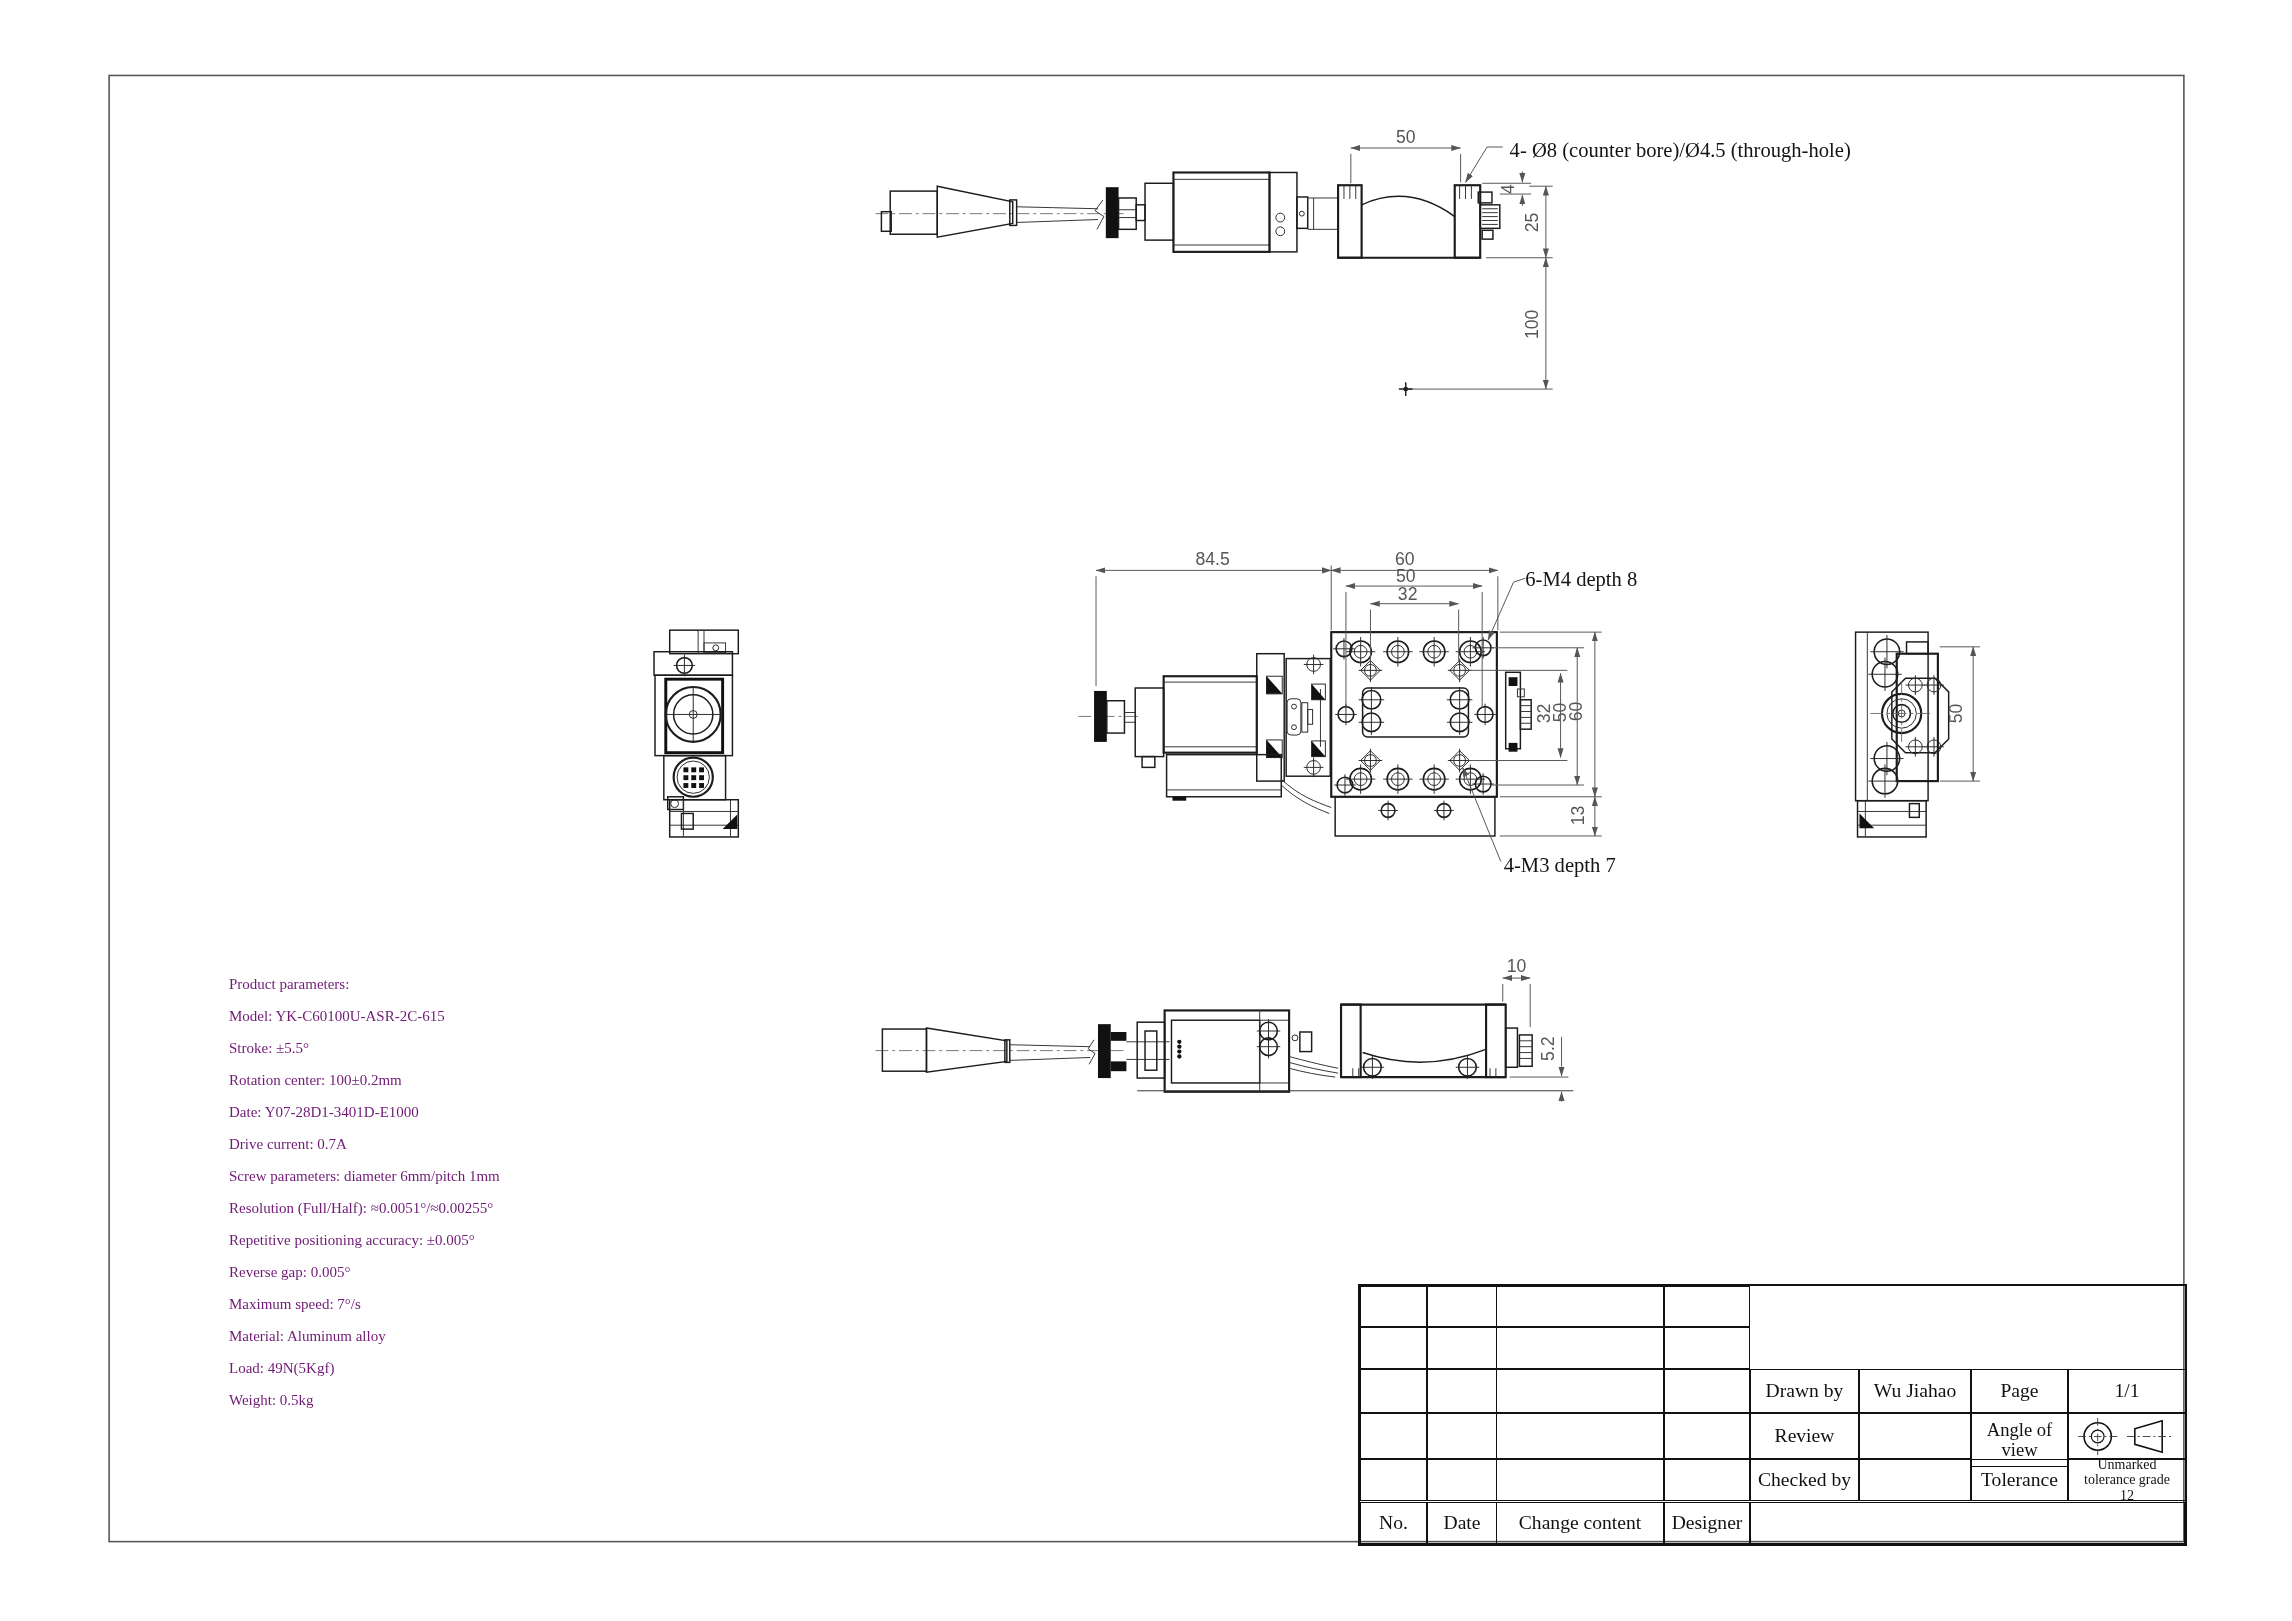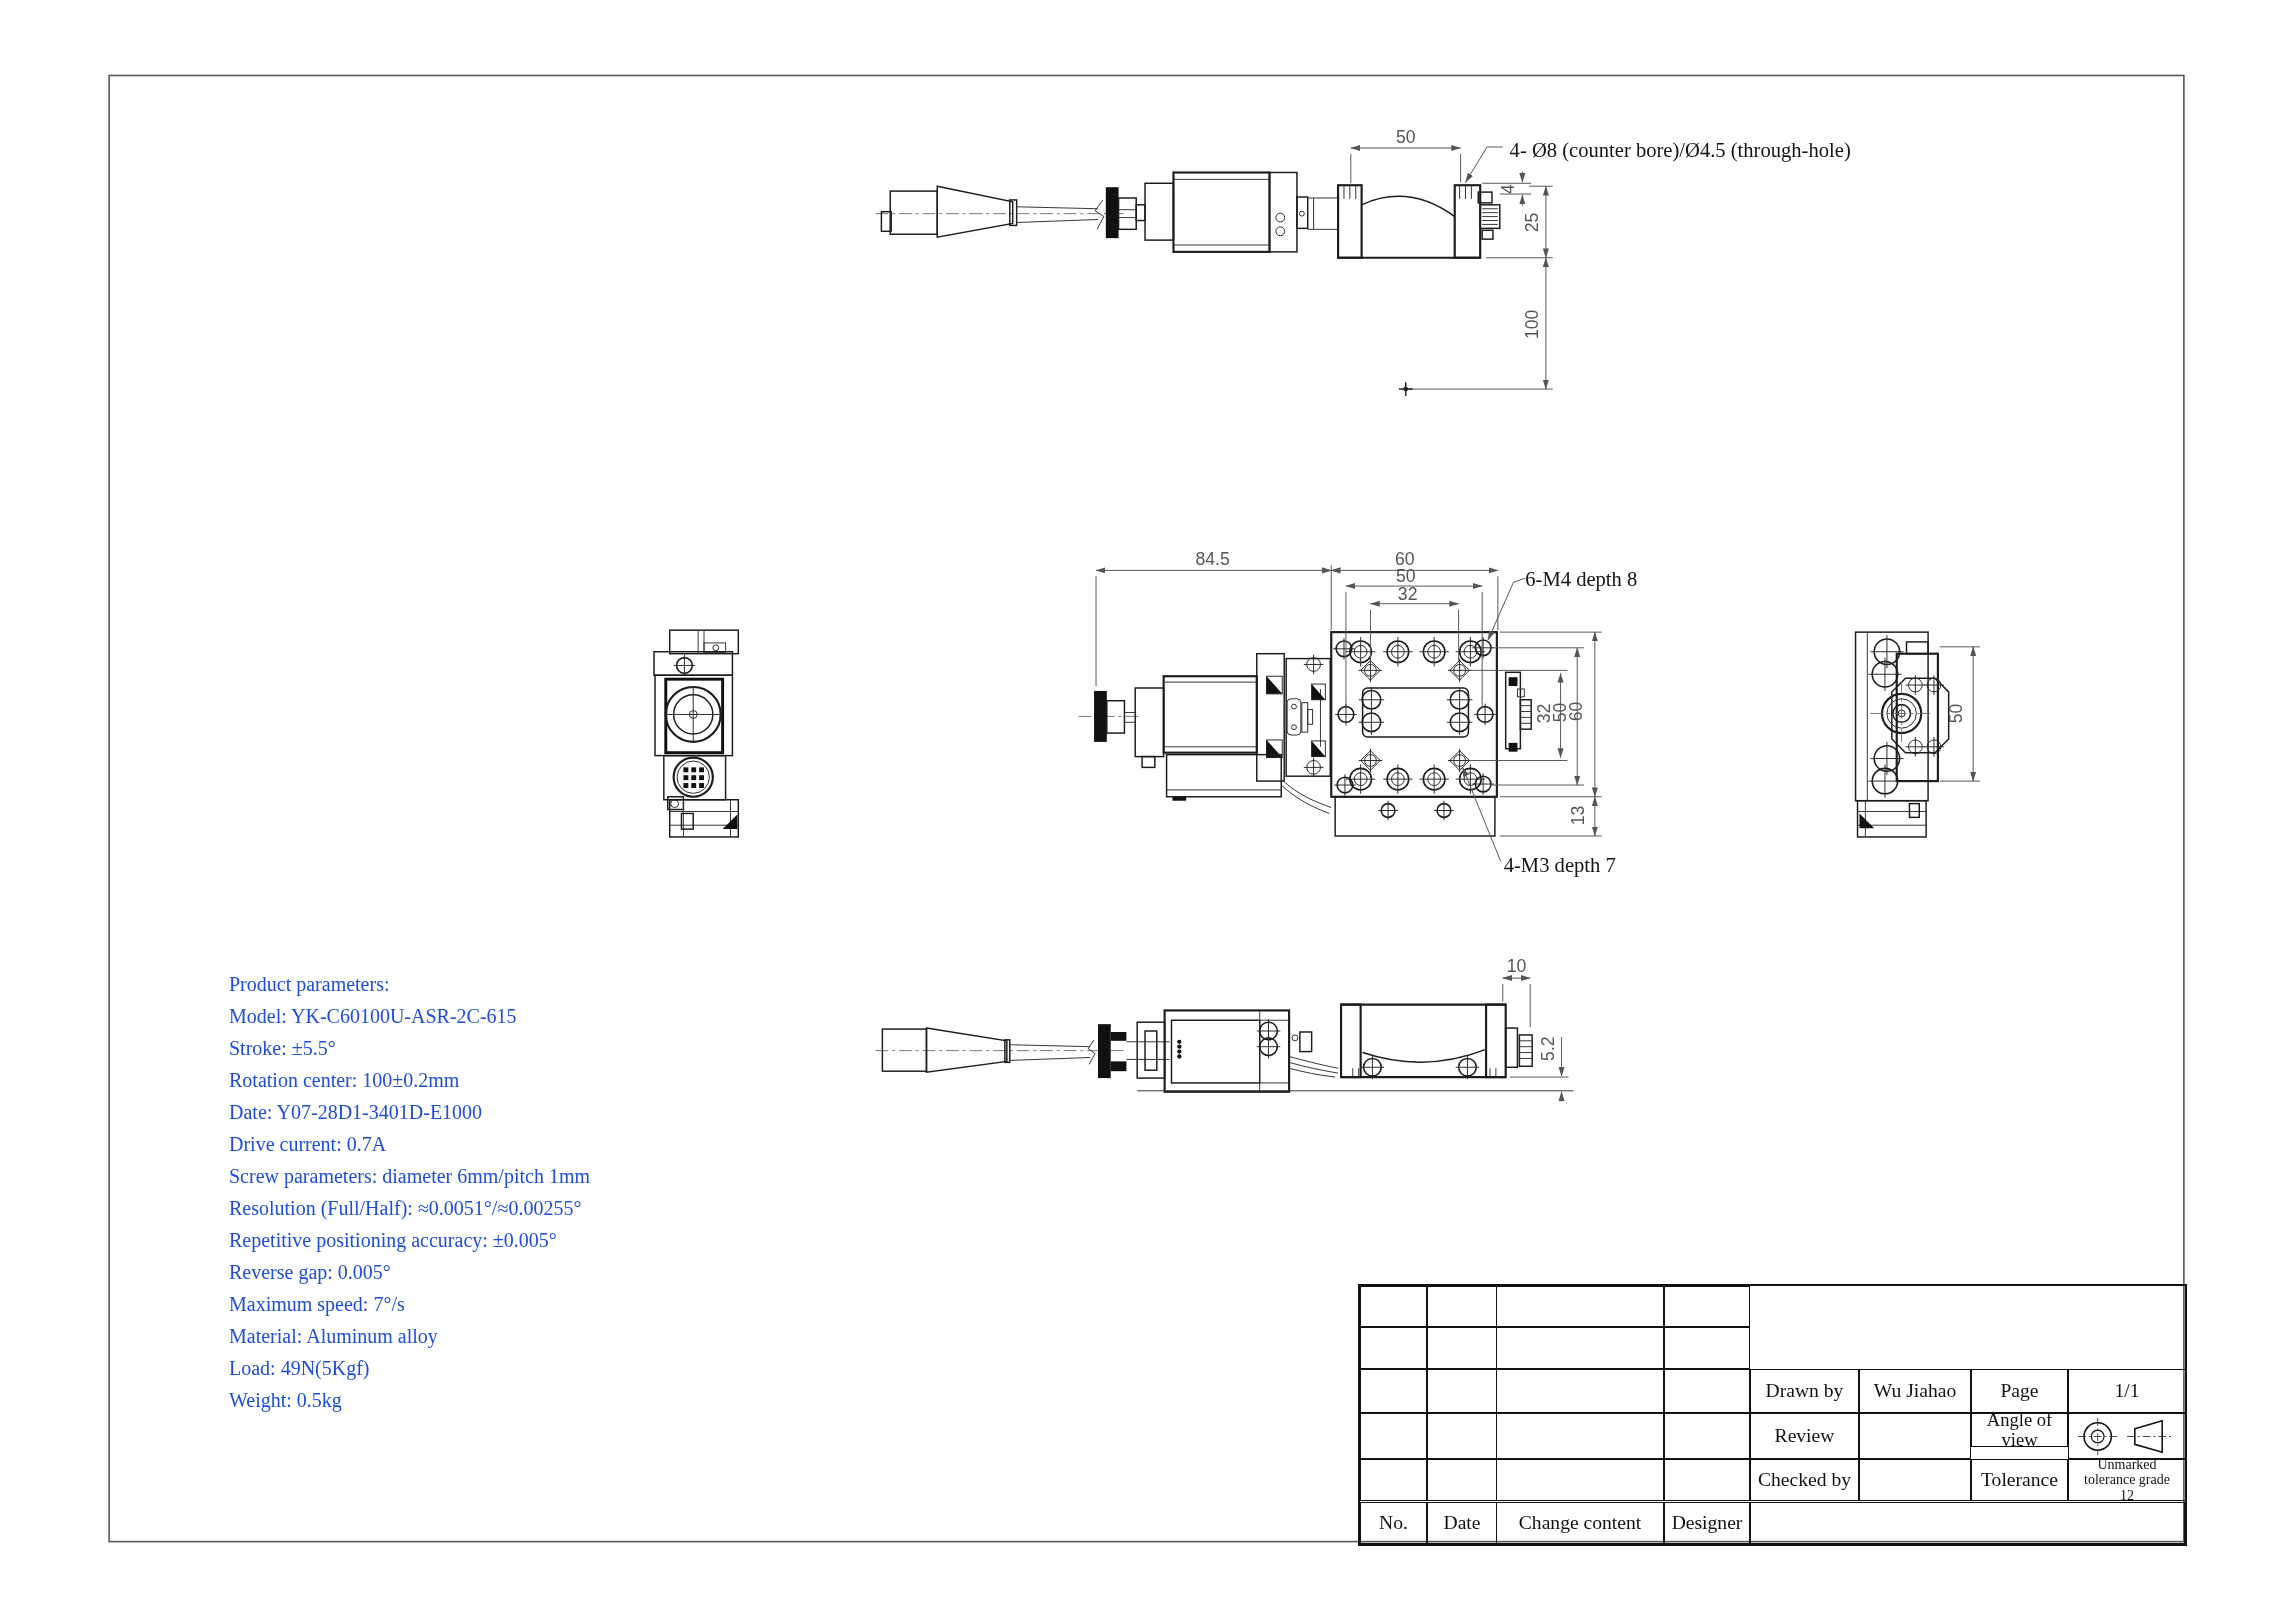--- a/index.html
+++ b/index.html
@@ -12,22 +12,22 @@
   .olh{stroke:#111;stroke-width:3;fill:none;}
   .h1{stroke:#2a2a2a;stroke-width:1;fill:none;}
   .h2{stroke:#1c1c1c;stroke-width:1.6;fill:none;}
   .thin{stroke:#333;stroke-width:1;fill:none;}
   .dim{stroke:#555;stroke-width:1;fill:none;}
   .cl{stroke:#666;stroke-width:0.9;fill:none;stroke-dasharray:13 4 3 4;}
   .fb{fill:#111;stroke:none;}
   text.dt{font:18px "Liberation Sans",sans-serif;fill:#565656;}
   text.nt{font:21px "Liberation Serif",serif;fill:#141414;}
   
-  .params{position:absolute;left:229px;top:968px;width:510px;color:#1d4ed8;
-          font-size:20px;line-height:32px;white-space:nowrap;}
+  .params{position:absolute;left:229px;top:968px;width:510px;color:#701a75;
+          font-size:15px;line-height:32px;white-space:nowrap;}
   
   .tblock{position:absolute;left:1358px;top:1284px;width:825px;height:258px;
           border:2px solid #111;box-sizing:content-box;}
   .tc{position:absolute;box-sizing:border-box;border:1.2px solid #111;
       display:flex;align-items:center;justify-content:center;text-align:center;
       font-size:19.6px;color:#111;line-height:1.1;}
   .tc.title{font-size:26.5px;}
   .tc.small{font-size:14px;}
   .tc.mid{font-size:18.6px;}
 </style>
@@ -393,21 +393,21 @@
   <div class="tc" style="left:136px;top:216px;width:168px;height:42px">Change content</div>
   <div class="tc" style="left:304px;top:216px;width:86px;height:42px">Designer</div>
   <div class="tc" style="left:390px;top:216px;width:435px;height:42px"></div>
 
   <div class="tc" style="left:390px;top:83px;width:109px;height:44px">Drawn by</div>
   <div class="tc" style="left:499px;top:83px;width:112px;height:44px">Wu Jiahao</div>
   <div class="tc" style="left:611px;top:83px;width:97px;height:44px">Page</div>
   <div class="tc" style="left:708px;top:83px;width:118px;height:44px">1/1</div>
   <div class="tc" style="left:390px;top:127px;width:109px;height:46px">Review</div>
   <div class="tc" style="left:499px;top:127px;width:112px;height:46px"></div>
-  <div class="tc mid" style="left:611px;top:127px;width:97px;height:34px;padding:0 11px">Angle of view</div>
+  <div class="tc mid" style="left:611px;top:127px;width:97px;height:54px;padding:0 11px">Angle of view</div>
   <div class="tc" style="left:708px;top:127px;width:118px;height:46px">
     <svg width="114" height="43" viewBox="0 0 116 44">
       <circle cx="28" cy="22" r="14" fill="none" stroke="#111" stroke-width="1.6"></circle>
       <circle cx="28" cy="22" r="6.5" fill="none" stroke="#111" stroke-width="1.2"></circle>
       <path d="M8,22 H48 M28,3 V41" stroke="#333" stroke-width="0.9" fill="none" stroke-dasharray="8 3 2 3"></path>
       <path d="M66,14 L94,6 L94,38 L66,30 Z" fill="none" stroke="#111" stroke-width="1.6"></path>
       <path d="M58,22 H104" stroke="#333" stroke-width="0.9" fill="none" stroke-dasharray="8 3 2 3"></path>
     </svg>
   </div>
   <div class="tc" style="left:390px;top:173px;width:109px;height:42px">Checked by</div>

